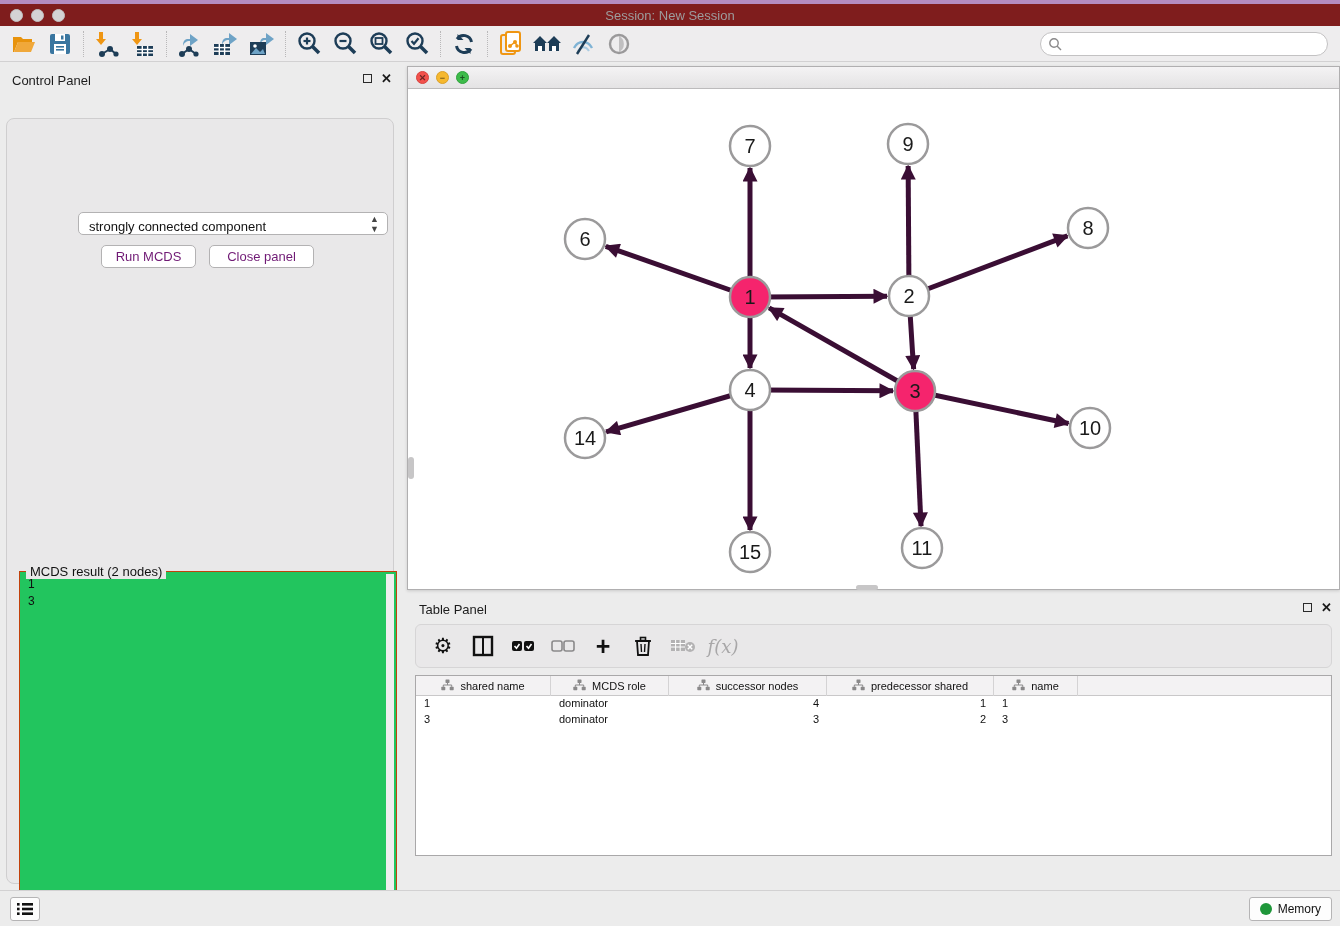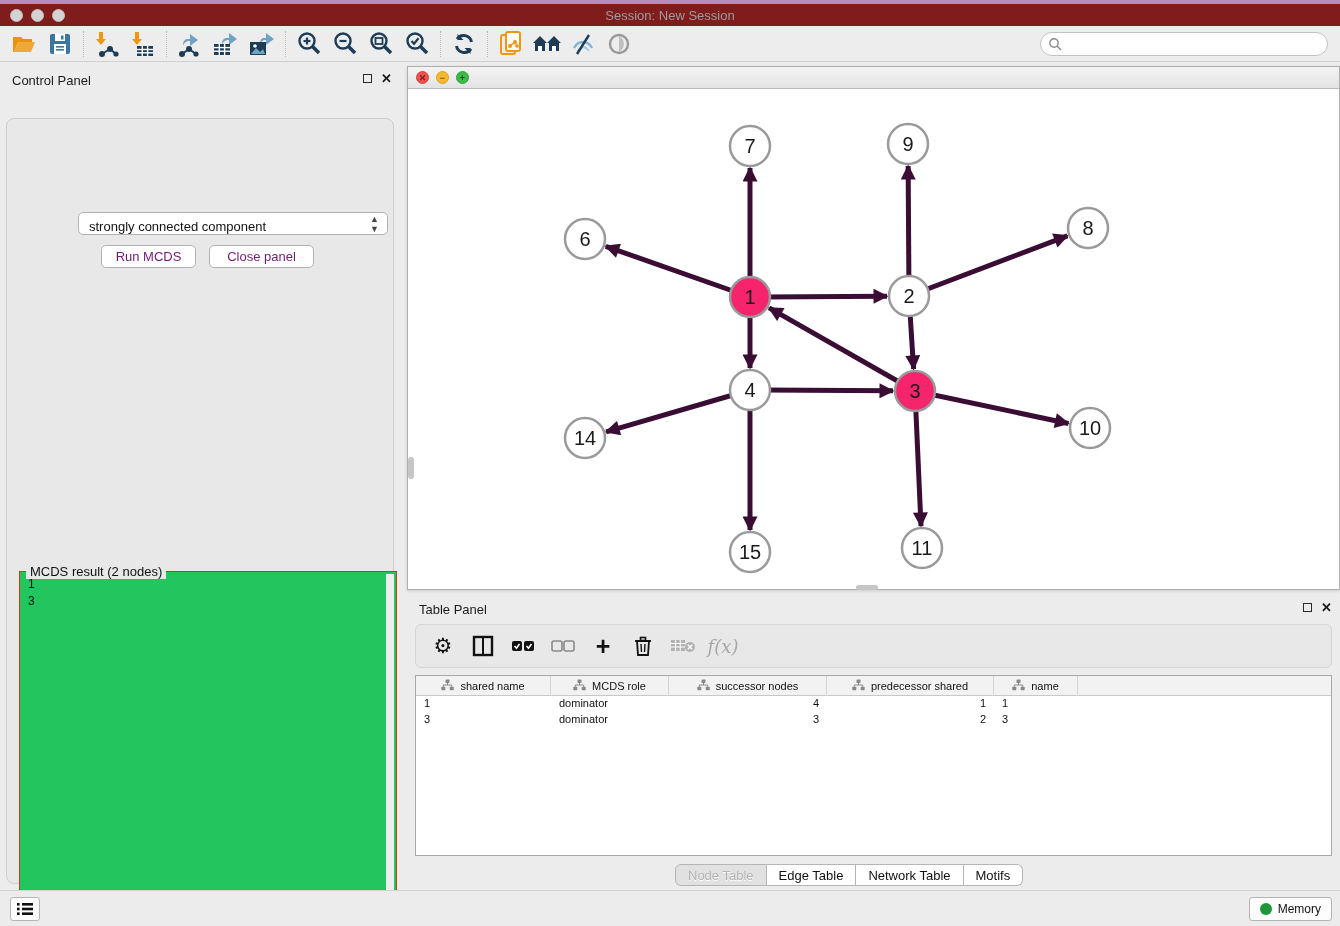--- a/index.html
+++ b/index.html
@@ -535,26 +535,20 @@
         </div>
         <div class="tr">
           <div class="td" style="width: 135px;">3</div>
           <div class="td" style="width: 118px;">dominator</div>
           <div class="td r" style="width: 158px;">3</div>
           <div class="td r" style="width: 167px;">2</div>
           <div class="td" style="width: 84px;">3</div>
         </div>
       </div>
   </div>
-  <div class="seg-bar" id="tp-tabs">
-      <div class="seg selected">Node Table</div>
-      <div class="seg">Edge Table</div>
-      <div class="seg">Network Table</div>
-      <div class="seg">Motifs</div>
-    </div>
 </div>
 
 <div class="abs" id="status-bar">
   <div id="sb-list-btn">
     <svg width="18" height="14" viewBox="0 0 18 14">
         <g fill="#111">
           <rect x="1" y="1" width="2.6" height="2.6"></rect>
           <rect x="6" y="1" width="11" height="2.6"></rect>
           <rect x="1" y="5.7" width="2.6" height="2.6"></rect>
           <rect x="6" y="5.7" width="11" height="2.6"></rect>

